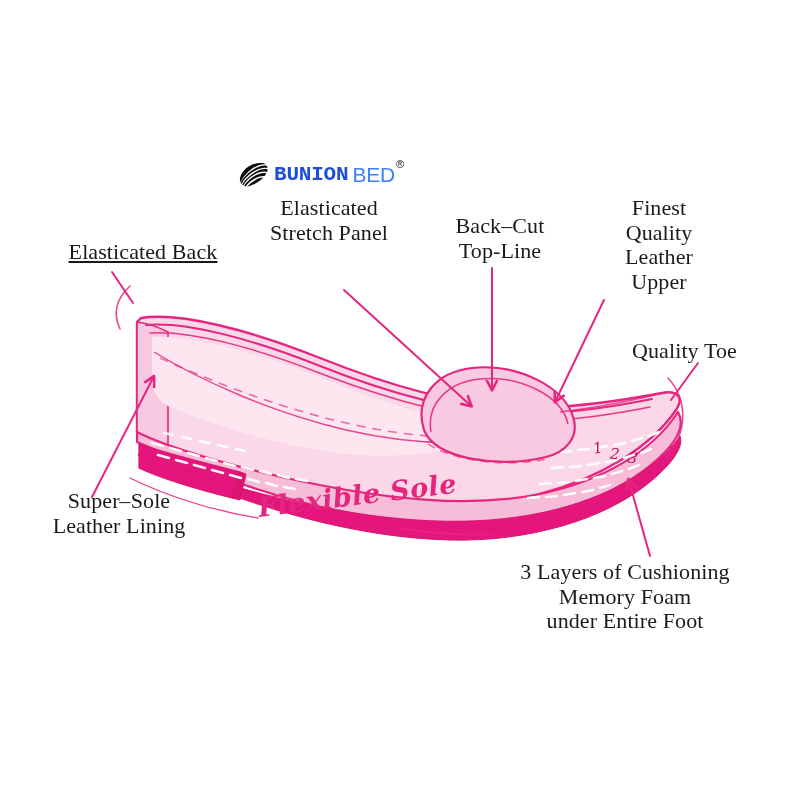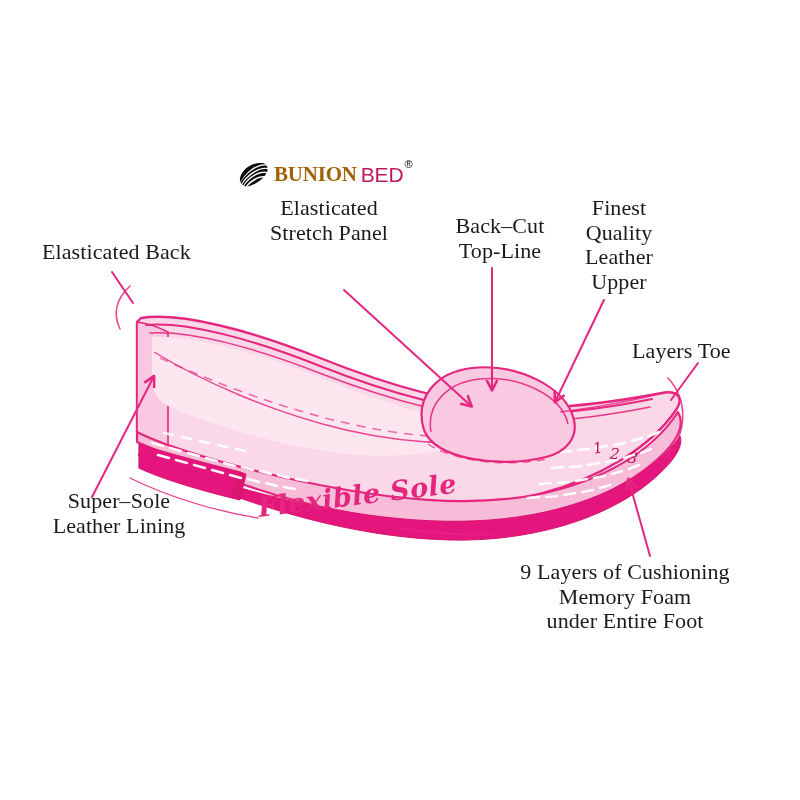--- a/index.html
+++ b/index.html
@@ -25,56 +25,56 @@
   .label {
     position: absolute;
     color: #1a1a1a;
     font-family: "Liberation Serif", "DejaVu Serif", serif;
     font-size: 22px;
     line-height: 1.12;
     letter-spacing: 0.1px;
     white-space: pre-line;
     text-align: center;
   }
-  #lbl-elasticated  { left: 42px;  top: 240px; width: 190px; text-align: left; }
+  #lbl-elasticated  { left: 48px;  top: 240px; width: 190px; text-align: center; text-decoration: underline; }
   #lbl-cushioning   { left: 244px; top: 196px; width: 170px; }
   #lbl-highcut      { left: 440px; top: 214px; width: 120px; }
-  #lbl-finest       { left: 564px; top: 196px; width: 110px; }
+  #lbl-finest       { left: 604px; top: 196px; width: 110px; }
   #lbl-rounded      { left: 632px; top: 339px; width: 155px; text-align: left; }
   #lbl-supersoft    { left: 24px;  top: 489px; width: 190px; }
   #lbl-memoryfoam   { left: 485px; top: 560px; width: 280px; }
 
   
   #brand {
     position: absolute;
     left: 238px;
     top: 160px;
     display: flex;
     align-items: center;
     height: 28px;
   }
   #brand .brand-mark {
     width: 30px;
     height: 26px;
     margin-right: 6px;
     display: block;
   }
   #brand .brand-word {
-    font-family: Liberation Serif, serif;
+    font-family: Liberation Mono, monospace;
     font-size: 21px;
     font-weight: 700;
-    color: #a16207;
+    color: #1d4ed8;
     letter-spacing: -0.2px;
     line-height: 1;
   }
   #brand .brand-word2 {
     font-family: "Liberation Sans", "DejaVu Sans", sans-serif;
     font-size: 21px;
     font-weight: 400;
-    color: #be185d;
+    color: #3b82f6;
     letter-spacing: -0.2px;
     line-height: 1;
     margin-left: 4px;
   }
   #brand .brand-reg {
     font-family: "Liberation Sans", "DejaVu Sans", sans-serif;
     font-size: 11px;
     color: #0d0d0d;
     align-self: flex-start;
     margin-left: 1px;
@@ -284,26 +284,26 @@
 Stretch Panel</div>
 
   <div class="label" id="lbl-highcut">Back–Cut
 Top-Line</div>
 
   <div class="label" id="lbl-finest">Finest
 Quality
 Leather
 Upper</div>
 
-  <div class="label" id="lbl-rounded">Layers Toe</div>
+  <div class="label" id="lbl-rounded">Quality Toe</div>
 
   <div class="label" id="lbl-supersoft">Super–Sole
 Leather Lining</div>
 
-  <div class="label" id="lbl-memoryfoam">9 Layers of Cushioning
+  <div class="label" id="lbl-memoryfoam">3 Layers of Cushioning
 Memory Foam
 under Entire Foot</div>
 
   <div class="script" id="flexible-sole">Flexible Sole</div>
 
   <div class="numtag" id="num1">1</div>
   <div class="numtag" id="num2">2</div>
   <div class="numtag" id="num3">3</div>
 
 </div>

